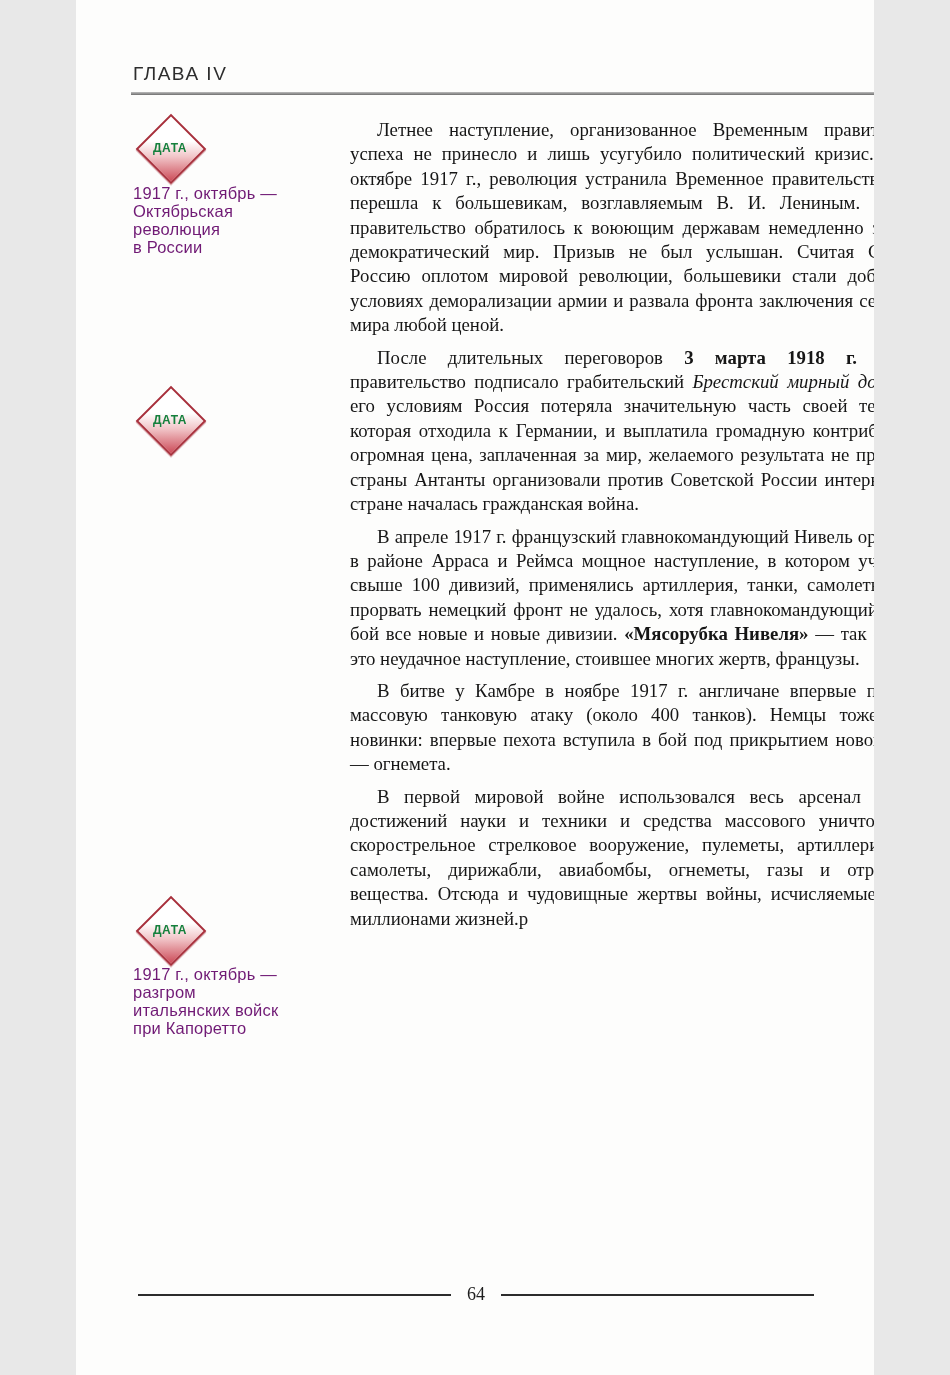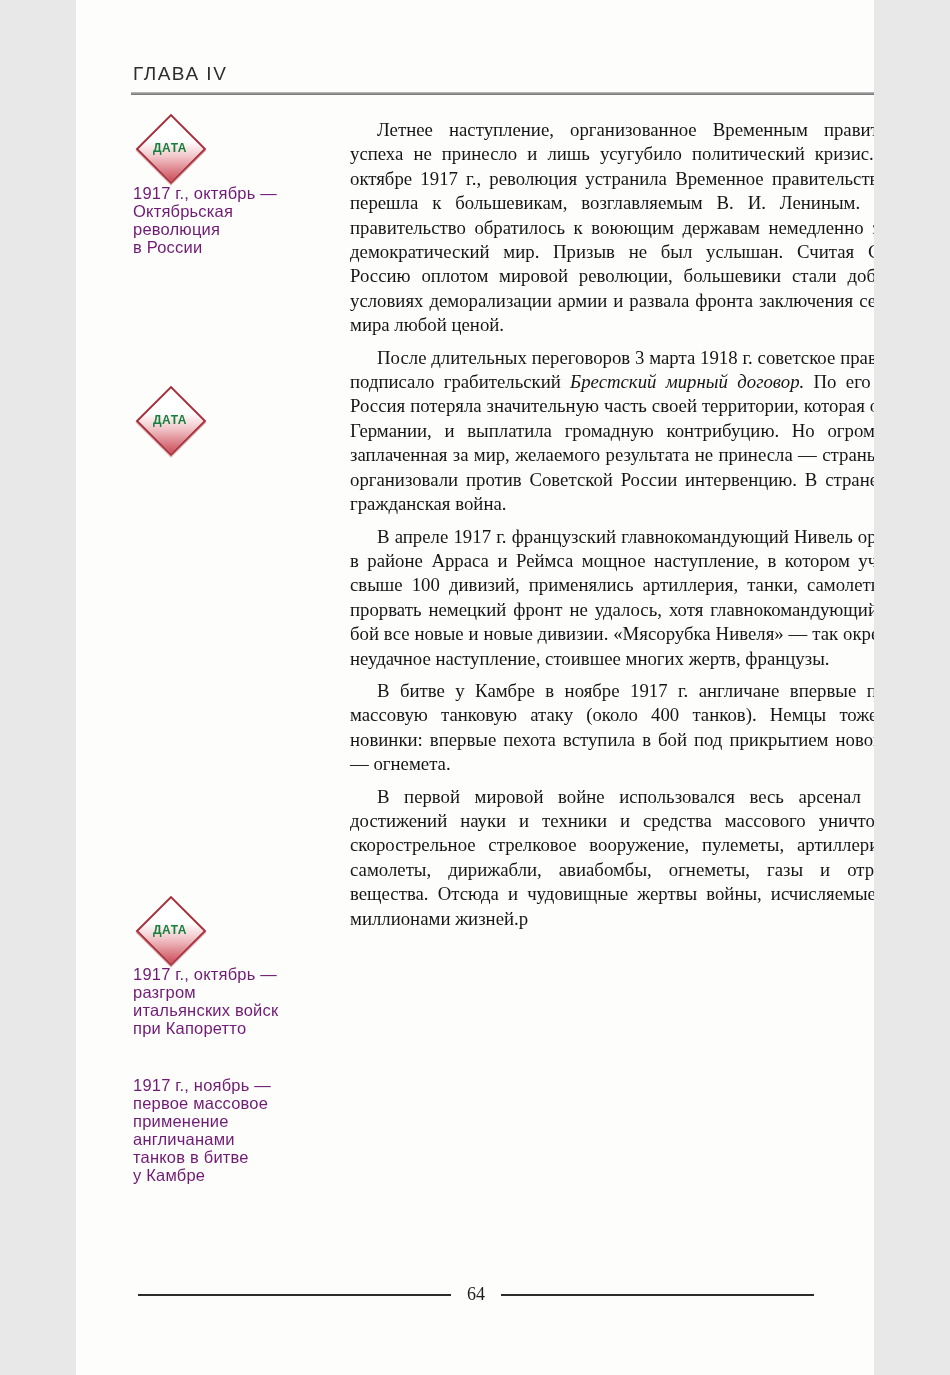--- a/index.html
+++ b/index.html
@@ -43,21 +43,21 @@
     font-family:"Liberation Sans", sans-serif;
     font-size:12px;font-weight:bold;letter-spacing:.5px;color:#15803d;
   }
   
   .body-text{
     position:absolute;left:266px;top:110px;width:622px;
     font-size:18.8px;line-height:24.4px;
     text-align:justify;
   }
   .body-text p.para{margin:8px;text-indent:27px;}
-  .body-text .b{font-weight:normal;}
+  .body-text .b{font-weight:bold;}
   .body-text .i{font-style:italic;}
   
   .footer{
     position:absolute;left:62px;right:60px;top:1284px;
     display:flex;align-items:center;gap:16px;
     font-size:18px;color:#1d1d1d;
   }
   .footer .rule{flex:1;height:2px;background:#2c2c2c;}
 </style>
 </head>
@@ -84,26 +84,20 @@
 
   <div class="data-badge" style="top:894px;">
     <div class="diamond"></div>
     <span class="badge-label">ДАТА</span>
   </div>
   <div class="side-entry-text" style="top:965px;">1917 г., октябрь —
 разгром
 итальянских войск
 при Капоретто</div>
 
-  <div class="side-entry-text" style="top:1076px;">1917 г., ноябрь —
-первое массовое
-применение
-англичанами
-танков в битве
-у Камбре</div>
 
   <div class="body-text">
       <p class="para"><span>Летнее наступление, организованное Временным правительством, успеха не принесло и лишь усугубило политический кризис. Новая, в октябре 1917 г., революция устранила Временное правительство. Власть перешла к большевикам, возглавляемым В. И. Лениным. Советское правительство обратилось к воюющим державам немедленно заключить демократический мир. Призыв не был услышан. Считая Советскую Россию оплотом мировой революции, большевики стали добиваться в условиях деморализации армии и развала фронта заключения сепаратного мира любой ценой.</span></p>
       <p class="para"><span>После длительных переговоров </span><span class="b">3 марта 1918 г.</span><span> советское правительство подписало грабительский </span><span class="i">Брестский мирный договор.</span><span> По его условиям Россия потеряла значительную часть своей территории, которая отходила к Германии, и выплатила громадную контрибуцию. Но огромная цена, заплаченная за мир, желаемого результата не принесла — страны Антанты организовали против Советской России интервенцию. В стране началась гражданская война.</span></p>
       <p class="para"><span>В апреле 1917 г. французский главнокомандующий Нивель организовал в районе Арраса и Реймса мощное наступление, в котором участвовало свыше 100 дивизий, применялись артиллерия, танки, самолеты. Однако прорвать немецкий фронт не удалось, хотя главнокомандующий бросал в бой все новые и новые дивизии. </span><span class="b">«Мясорубка Нивеля»</span><span> — так окрестили это неудачное наступление, стоившее многих жертв, французы.</span></p>
       <p class="para"><span>В битве у Камбре в ноябре 1917 г. англичане впервые применили массовую танковую атаку (около 400 танков). Немцы тоже вводили новинки: впервые пехота вступила в бой под прикрытием нового оружия — огнемета.</span></p>
       <p class="para"><span>В первой мировой войне использовался весь арсенал новейших достижений науки и техники и средства массового уничтожения — скорострельное стрелковое вооружение, пулеметы, артиллерия, танки, самолеты, дирижабли, авиабомбы, огнеметы, газы и отравляющие вещества. Отсюда и чудовищные жертвы войны, исчисляемые многими миллионами жизней.р</span></p>
     </div>
 
   <div class="footer">

